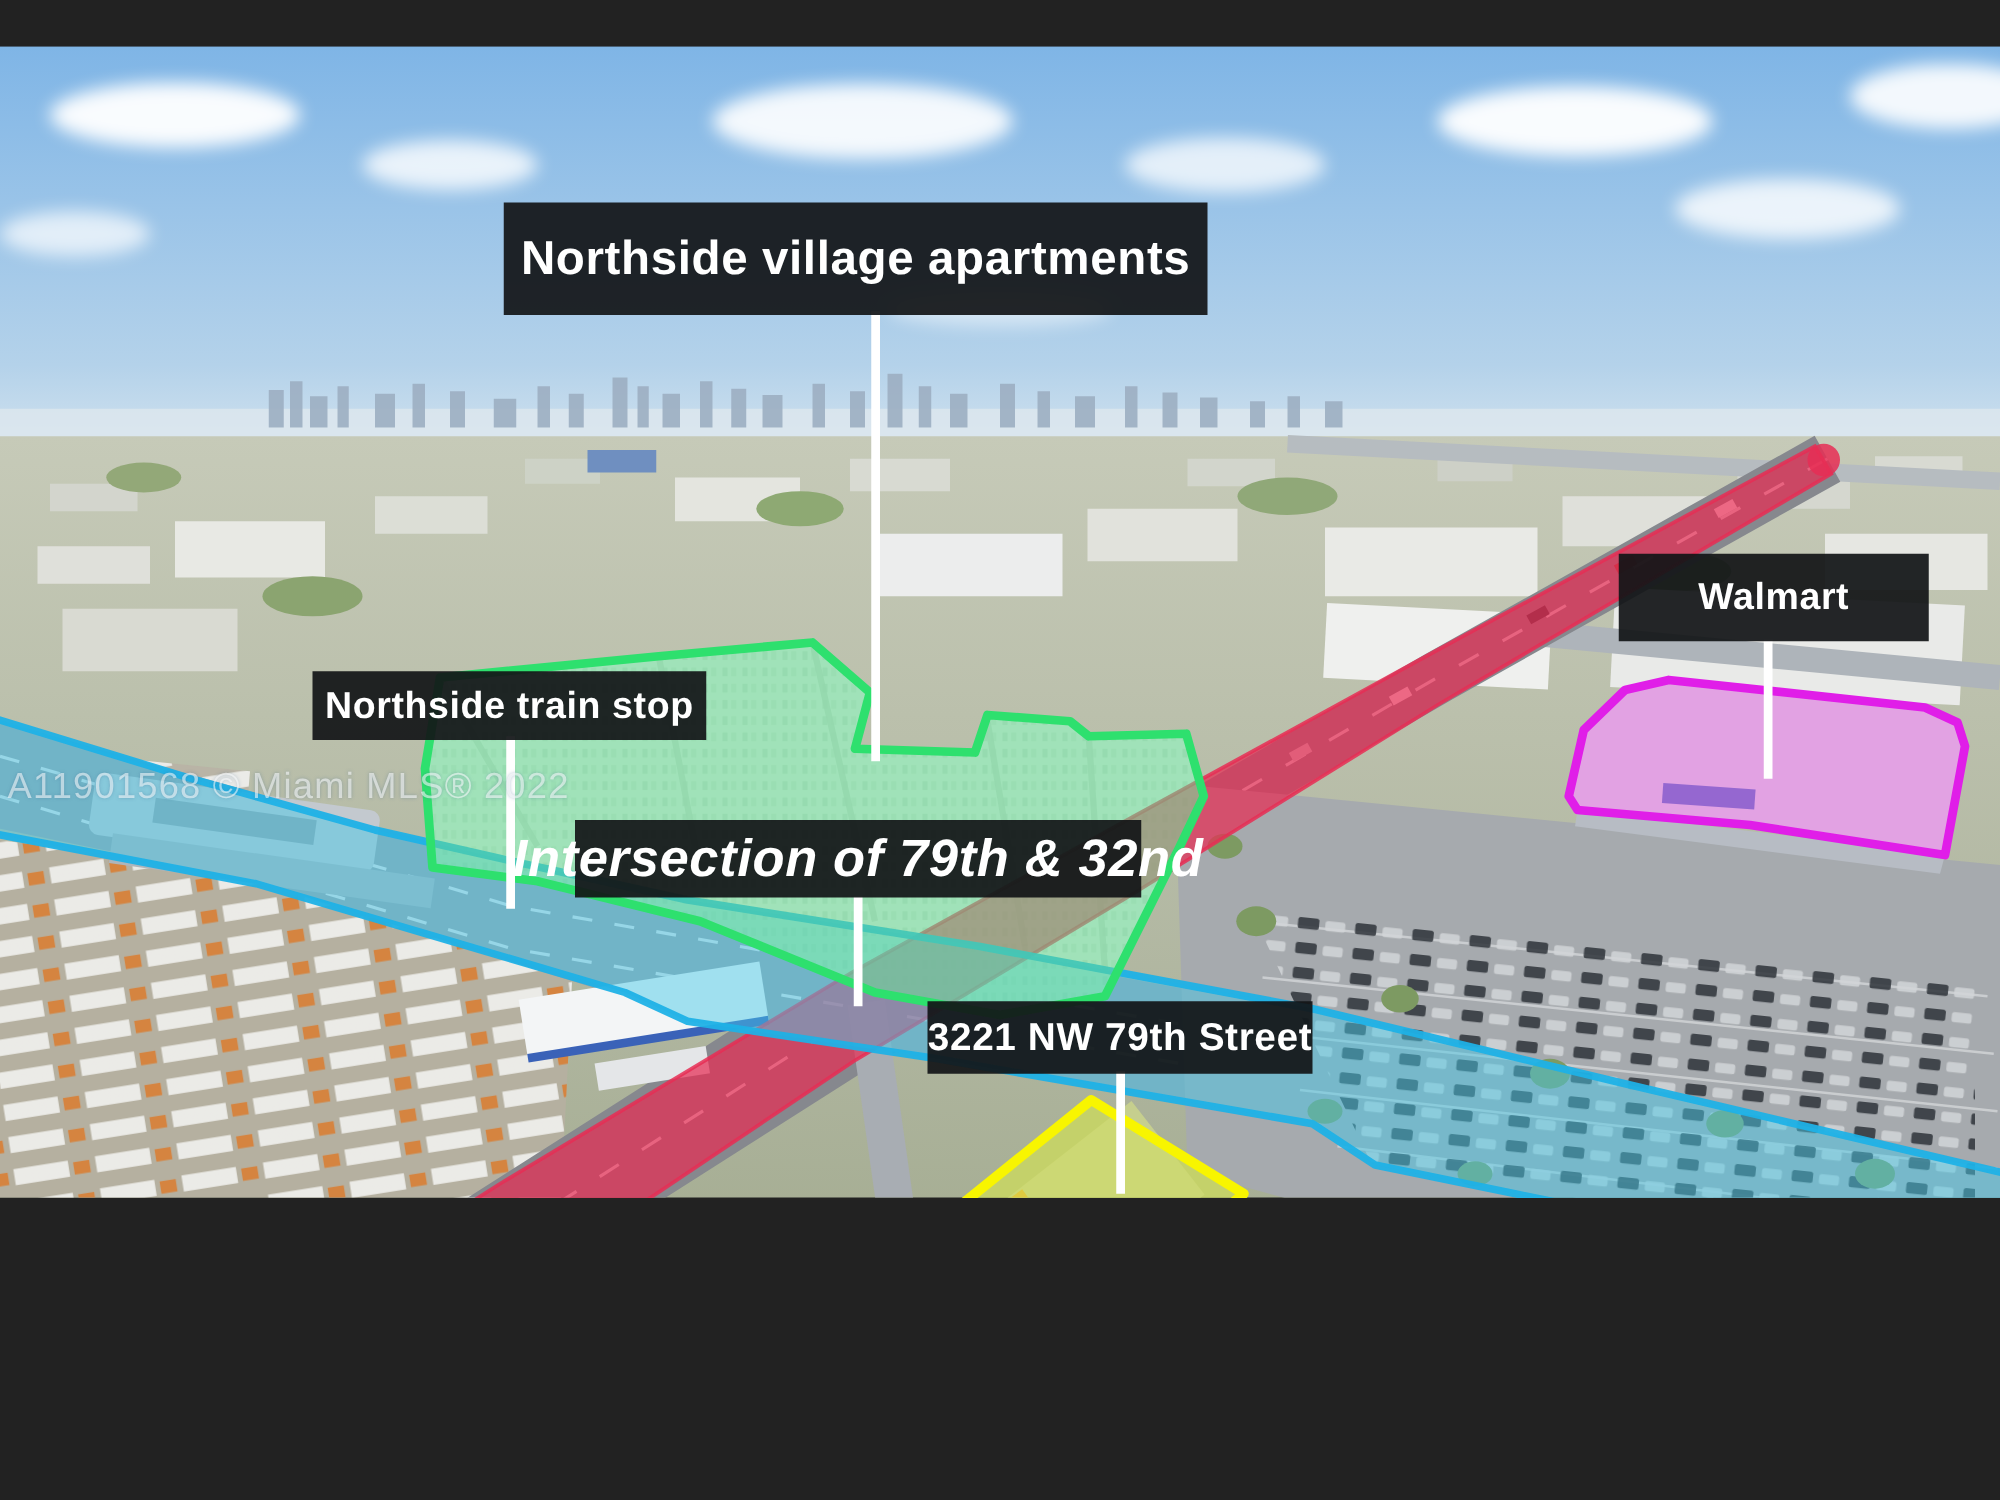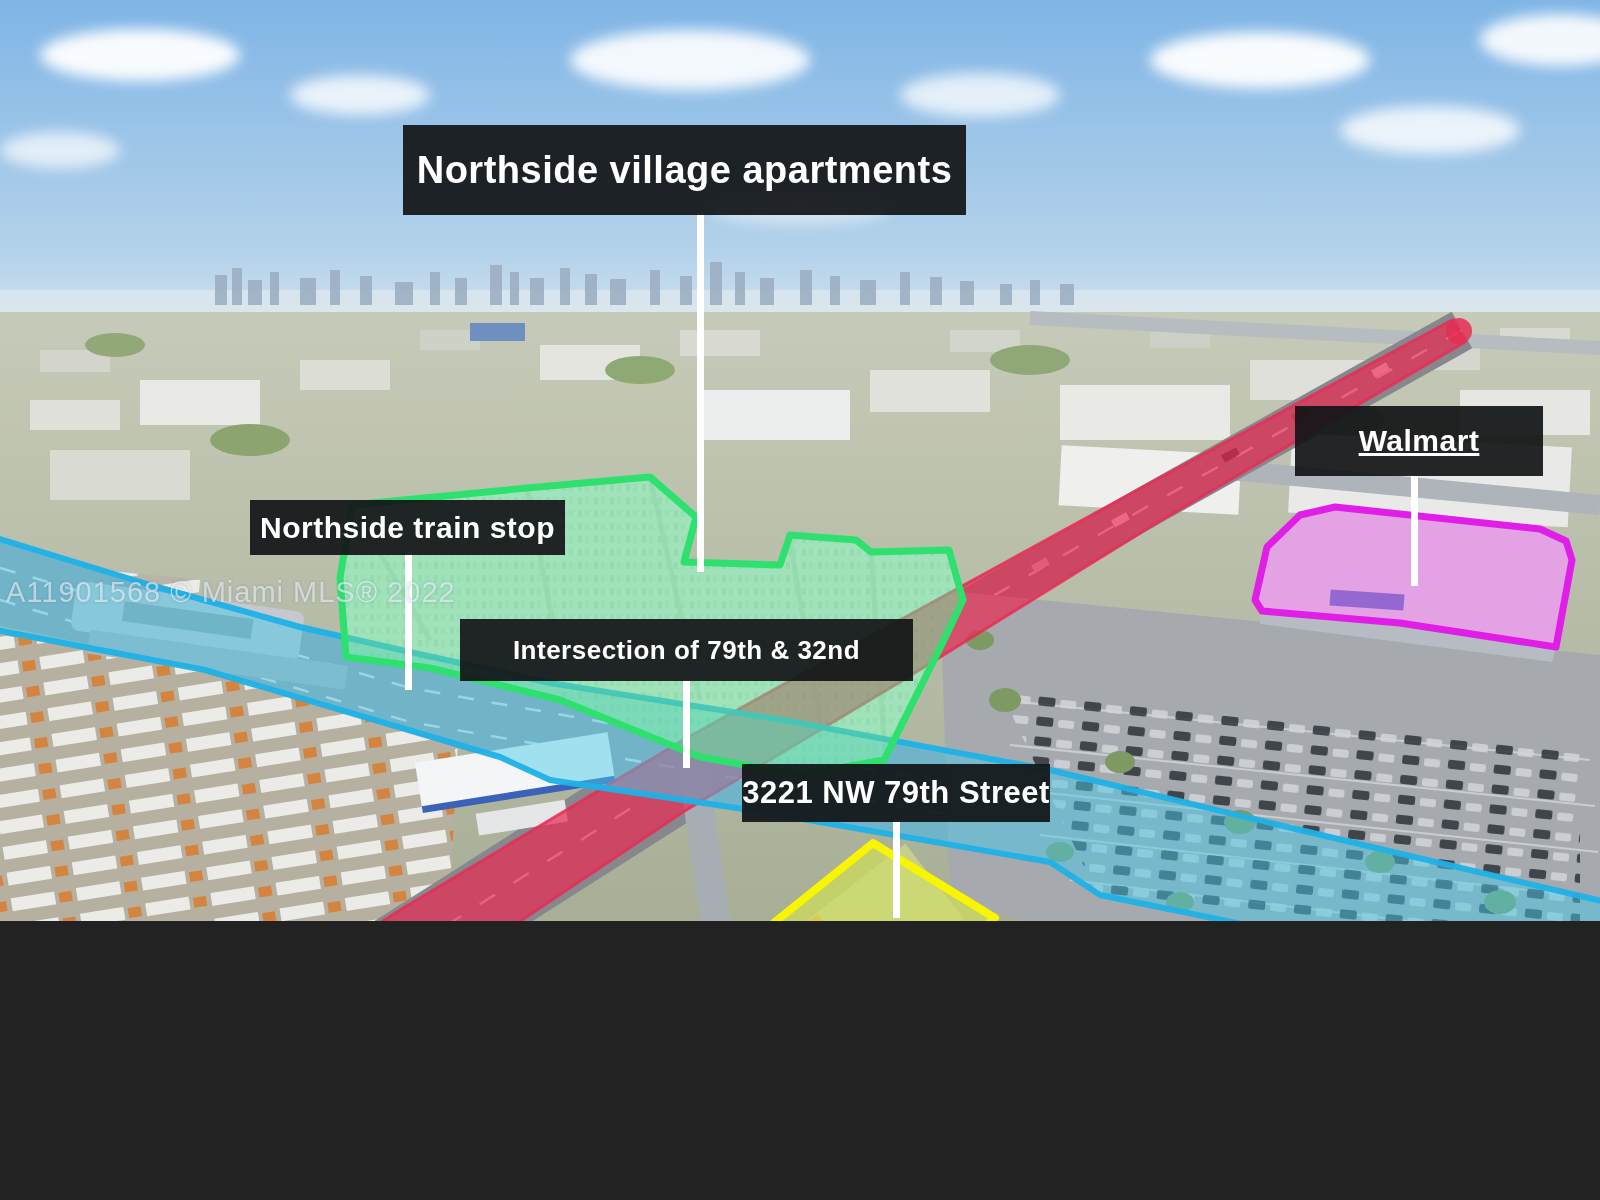--- a/index.html
+++ b/index.html
@@ -1,32 +1,33 @@
 <!DOCTYPE html>
 <html style="--c-label-bg: #121517ec; --c-label-text: #ffffff; --c-leader-line: #ffffff; --c-watermark: #ffffff8f; --c-street-overlay: #e62e55; --c-expressway-fill: #46c8e8; --c-expressway-stroke: #1fb1e6; --c-apartments-fill: #63d98f; --c-apartments-stroke: #2ee06e; --c-walmart-fill: #e06ce4; --c-walmart-stroke: #e01ee8; --c-property-fill: #d8e84a; --c-property-stroke: #f8f500;"><head>
 <meta charset="utf-8">
 <style>
   html,body{margin:0;padding:0;background:#222;}
   .stage{
     position:relative;width:1600px;height:921px;overflow:hidden;
     font-family:"Liberation Sans",sans-serif;
+    margin-top:37px;
   }
   .stage svg{position:absolute;left:0;top:0;width:1600px;height:1200px;}
   #scene{z-index:0;}
   #overlays{z-index:1;}
   .leader{position:absolute;width:7px;background:var(--c-leader-line,#fff);z-index:2;}
   .label{
     position:absolute;z-index:3;display:flex;align-items:center;justify-content:center;
     background:var(--c-label-bg,rgba(18,21,23,.92));color:var(--c-label-text,#fff);
     font-weight:700;white-space:nowrap;letter-spacing:.5px;
   }
   .label-apartments{left:403px;top:125px;width:563px;height:90px;font-size:38px;}
-  .label-walmart{left:1295px;top:406px;width:248px;height:70px;font-size:30px;text-decoration:underline;}
+  .label-walmart{left:1295px;top:406px;width:248px;height:70px;font-size:30px;}
   .label-trainstop{left:250px;top:500px;width:315px;height:55px;font-size:30px;text-align:right;}
-  .label-intersection{left:460px;top:619px;width:453px;height:62px;font-size:26px;}
+  .label-intersection{left:460px;top:619px;width:453px;height:62px;font-size:42px;font-style:italic;}
   .label-address{left:742px;top:764px;width:308px;height:58px;font-size:31px;text-align:center;}
   .ld-apartments{left:697px;top:212px;height:360px;}
   .ld-trainstop{left:405px;top:552px;height:138px;}
   .ld-intersection{left:683px;top:680px;height:88px;}
   .ld-address{left:893px;top:820px;height:98px;}
   .ld-walmart{left:1411px;top:474px;height:112px;}
   .wm{
     position:absolute;left:6px;top:576px;z-index:4;font-size:29px;font-weight:400;
     color:var(--c-watermark,rgba(255,255,255,.55));letter-spacing:1px;
     text-shadow:0 0 3px rgba(60,100,140,.35);

